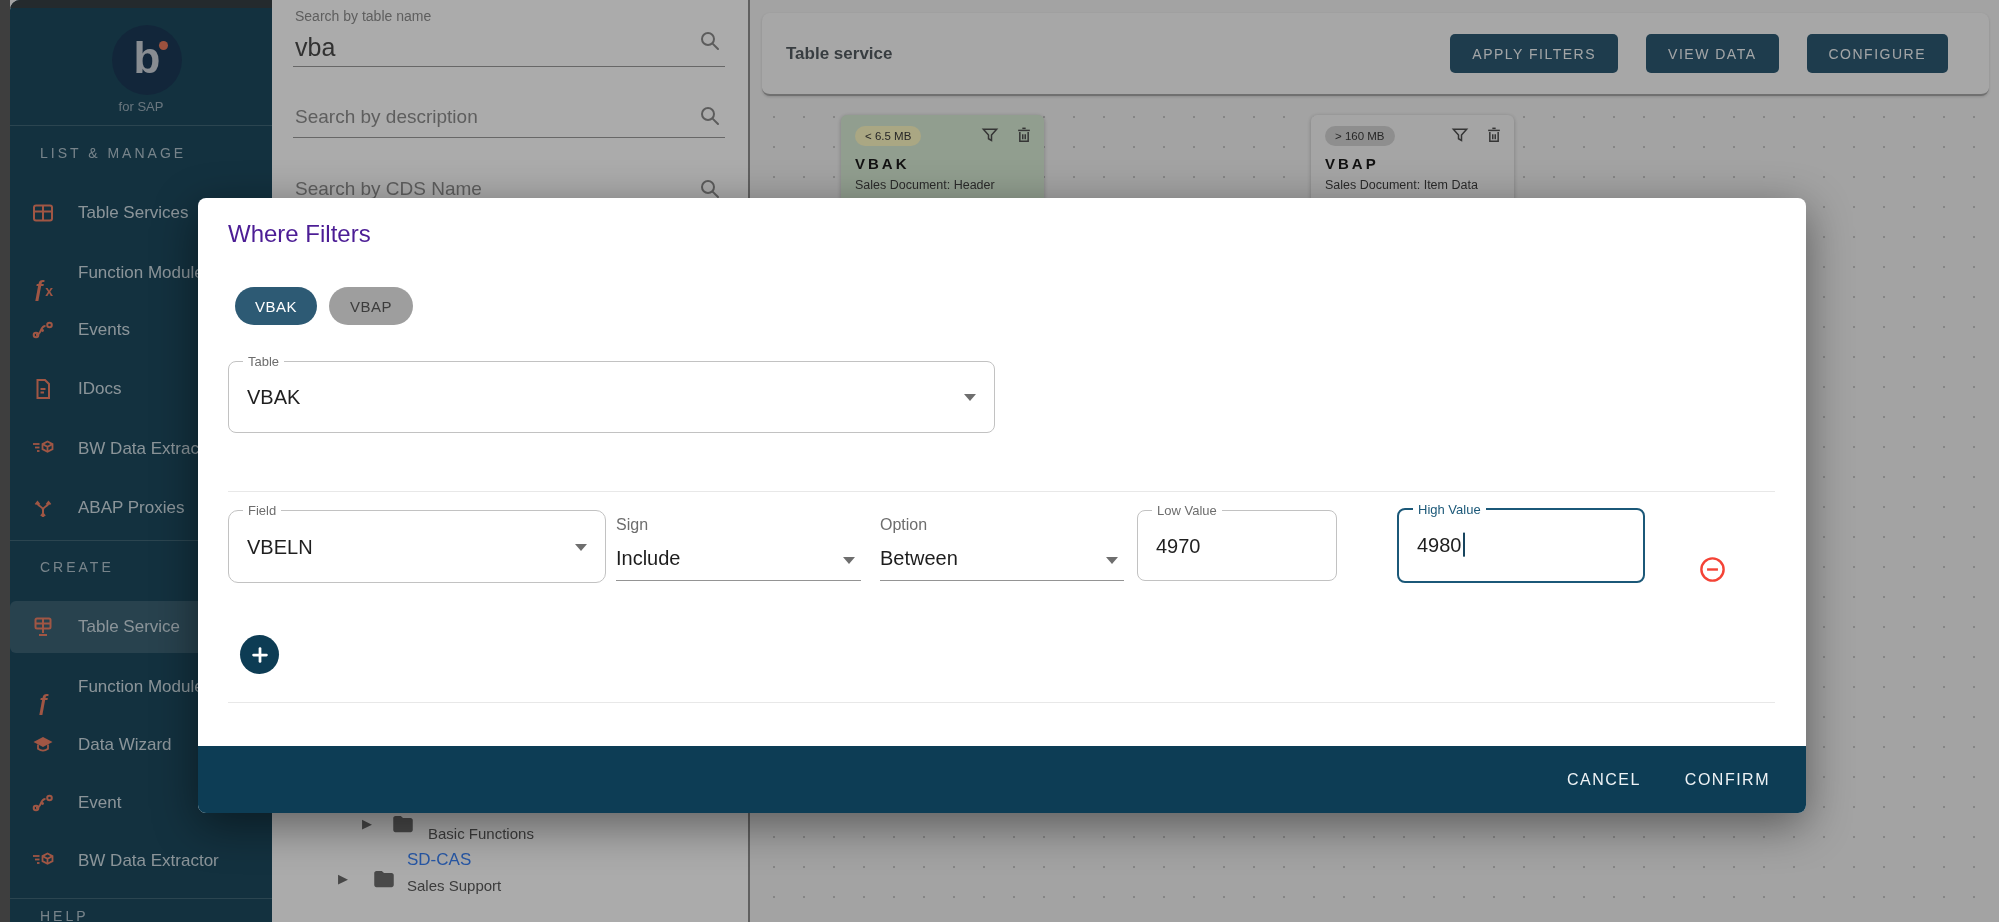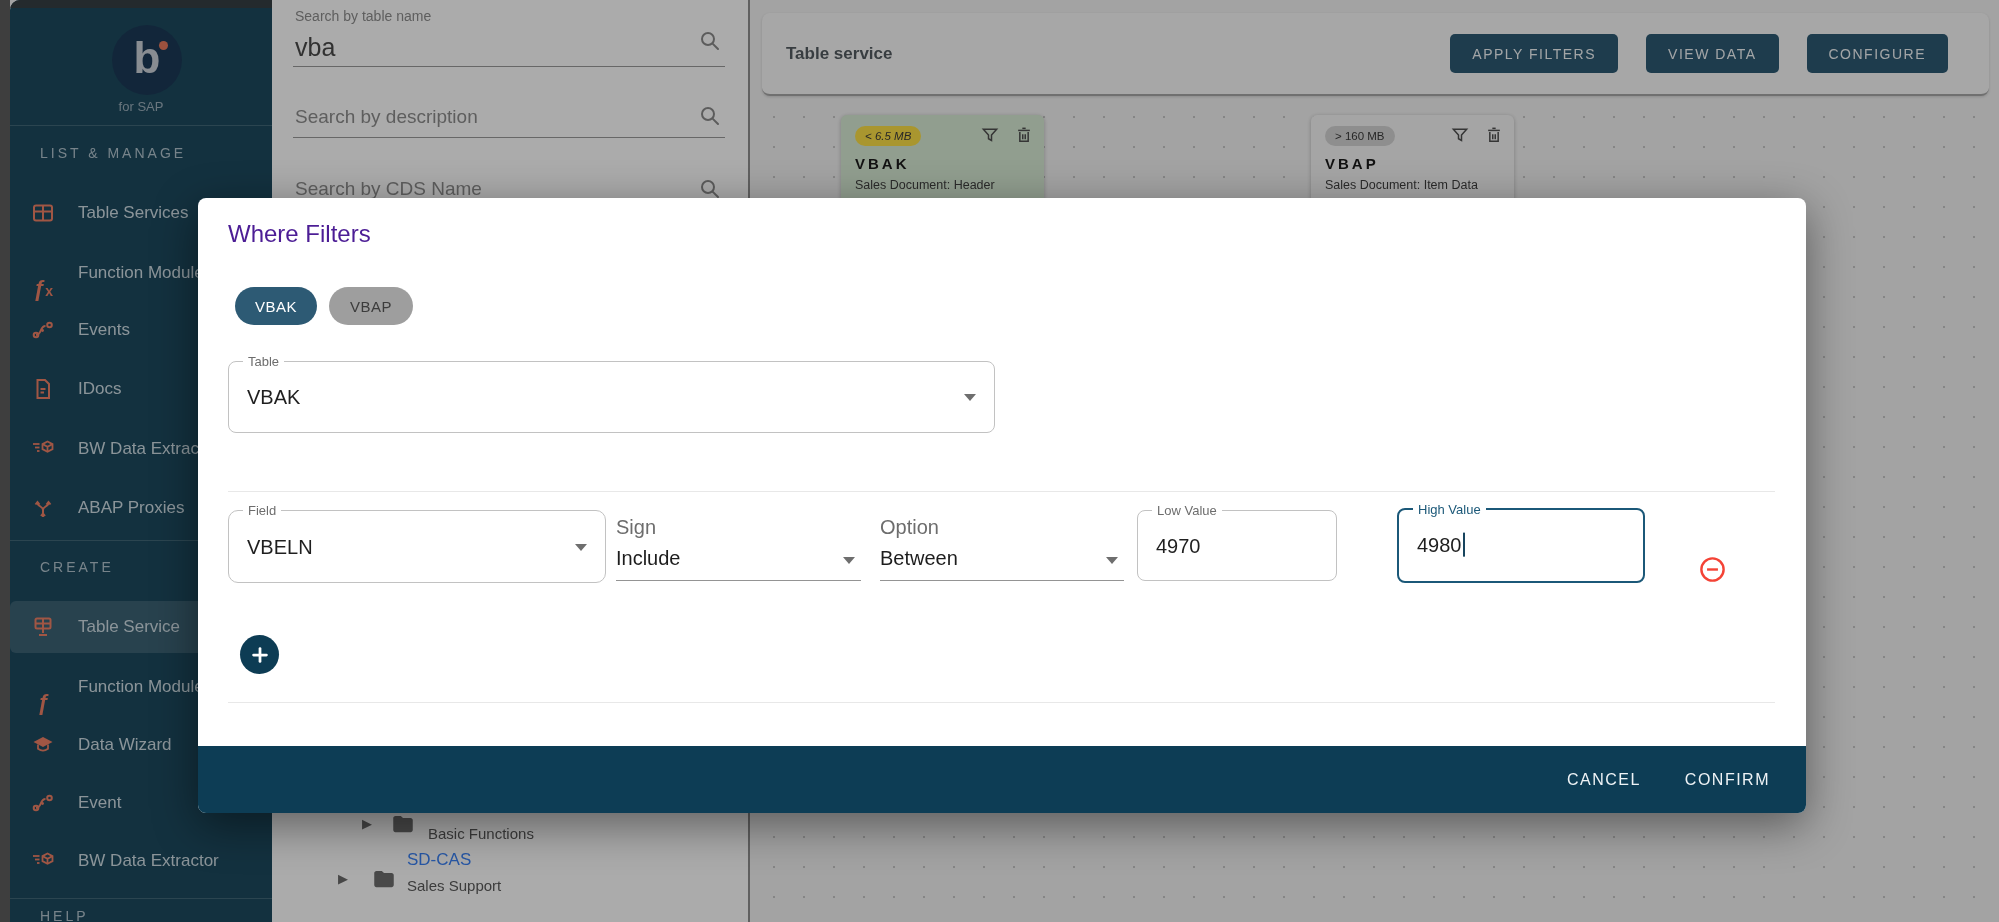--- a/index.html
+++ b/index.html
@@ -47,21 +47,21 @@
     background-image:radial-gradient(#c6c6c6 1.2px, transparent 1.4px);
     background-size:30px 30px; background-position:9px 12px; }
   .canvas-header { position:absolute; left:12px; right:10px; top:13px; height:83px; background:#fafafa; border-radius:8px; border-bottom:2px solid #a8a8a8; box-shadow:0 1px 3px rgba(0,0,0,0.15); }
   .ch-title { position:absolute; left:24px; top:0; height:100%; display:flex; align-items:center; font-size:17px; font-weight:bold; color:#545c61; }
   .ch-btns { position:absolute; right:41px; top:0; height:100%; display:flex; align-items:center; gap:28px; }
   .teal-btn { height:39px; padding:0 22px; border-radius:5px; background:#2d5a74; color:#f2f6f8; font-size:14px; letter-spacing:1.5px; font-weight:500; display:flex; align-items:center; border:none; cursor:pointer; font-family:inherit; }
   .table-card { position:absolute; top:115px; width:203px; height:92px; border-radius:6px; box-shadow:0 1px 4px rgba(0,0,0,0.25); }
   .card-green { background:#d9ecd5; }
   .card-white { background:#f7f7f7; }
   .card-badge { position:absolute; left:14px; top:11px; height:20px; padding:0 10px; border-radius:10px; font-size:11.5px; color:#3a3a3a; display:flex; align-items:center; }
-  .badge-green { background:#fde047;font-style:italic; }
+  .badge-green { background:#fef9c3; }
   .badge-gray { background:#d4d4d4; }
   .card-ic { position:absolute; top:10px; width:20px; height:20px; color:#4f4f4f; cursor:pointer; }
   .card-title { position:absolute; left:14px; top:40px; font-size:15px; font-weight:bold; letter-spacing:3px; color:#1c1c1c; }
   .card-sub { position:absolute; left:14px; top:63px; font-size:12.5px; color:#3f3f3f; white-space:nowrap; }
 
   
   .dim { position:absolute; inset:0; background:rgba(0,0,0,0.33); z-index:10; }
 
   
   .modal { position:absolute; left:198px; top:198px; width:1608px; height:615px; background:#ffffff; border-radius:8px; z-index:20; box-shadow:0 12px 45px rgba(0,0,0,0.45); }
@@ -70,21 +70,21 @@
   .chip-active { left:37px; width:82px; background:#2d5a74; color:#ffffff; }
   .chip-idle { left:131px; width:84px; background:#9e9e9e; color:#3c3c3c; }
 
   .outl { position:absolute; border:1px solid #c2c2c2; border-radius:8px; background:#fff; }
   .outl .notch { position:absolute; top:-8px; left:14px; background:#fff; padding:0 5px; font-size:13px; color:#6d6d6d; }
   .outl .val { position:absolute; left:18px; top:50%; transform:translateY(-50%); font-size:20px; color:#1f1f1f; }
   .caret { position:absolute; right:18px; top:50%; margin-top:-3px; width:0; height:0; border-left:6px solid transparent; border-right:6px solid transparent; border-top:7px solid #6e6e6e; }
   .m-div { position:absolute; left:30px; right:31px; height:1px; background:#e8e8e8; }
 
   .stdfld { position:absolute; top:312px; height:71px; border-bottom:1px solid #949494; }
-  .stdfld .flabel { position:absolute; left:0; top:6px; font-size:20px; color:#6d6d6d; }
+  .stdfld .flabel { position:absolute; left:0; top:6px; font-size:16px; color:#6d6d6d; }
   .stdfld .fval { position:absolute; left:0; bottom:10px; font-size:20px; color:#1d1d1d; }
   .stdfld .caret { right:6px; top:auto; bottom:16px; margin-top:0; }
 
   .hi-focus { border:2px solid #1b5878; }
   .hi-focus .notch { color:#1b5878; font-weight:500; }
   .cursor-bar { display:inline-block; width:2px; height:24px; background:#17445e; vertical-align:middle; margin-left:1px; position:relative; top:-1px; }
 
   .minus-btn { position:absolute; left:1500px; top:357px; width:29px; height:29px; color:#f44336; cursor:pointer; }
   .plus-btn { position:absolute; left:42px; top:437px; width:39px; height:39px; border-radius:50%; background:#0d3c54; color:#fff; display:flex; align-items:center; justify-content:center; cursor:pointer; }
   .plus-btn svg { width:22px; height:22px; }

